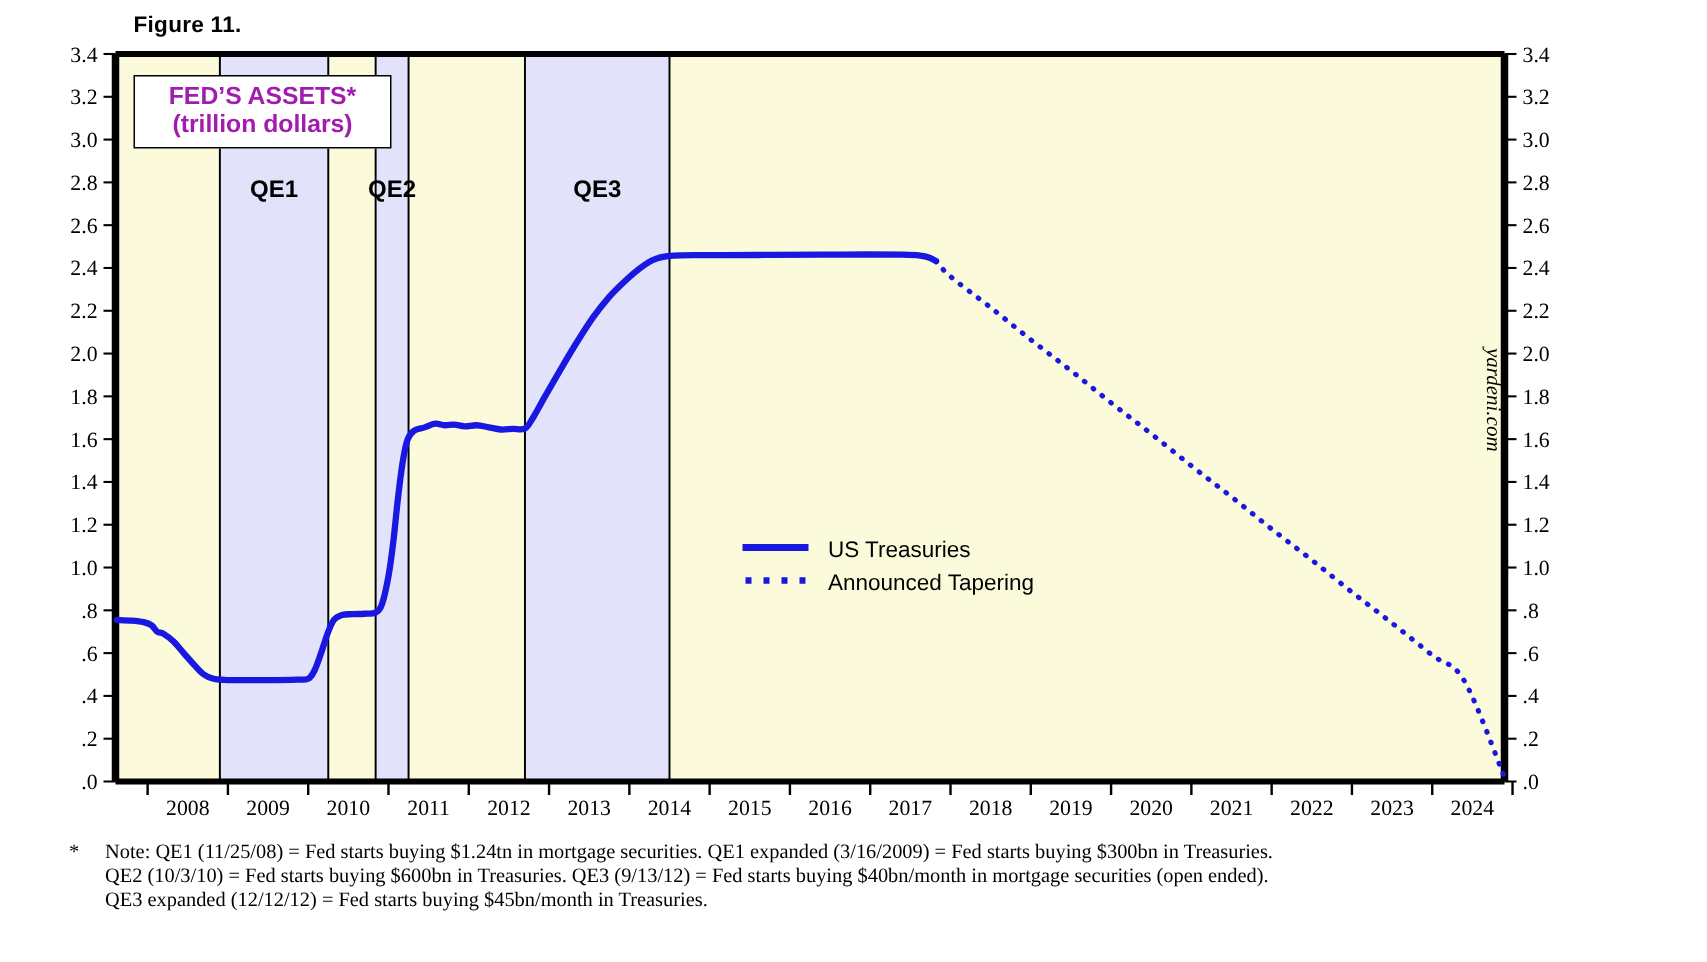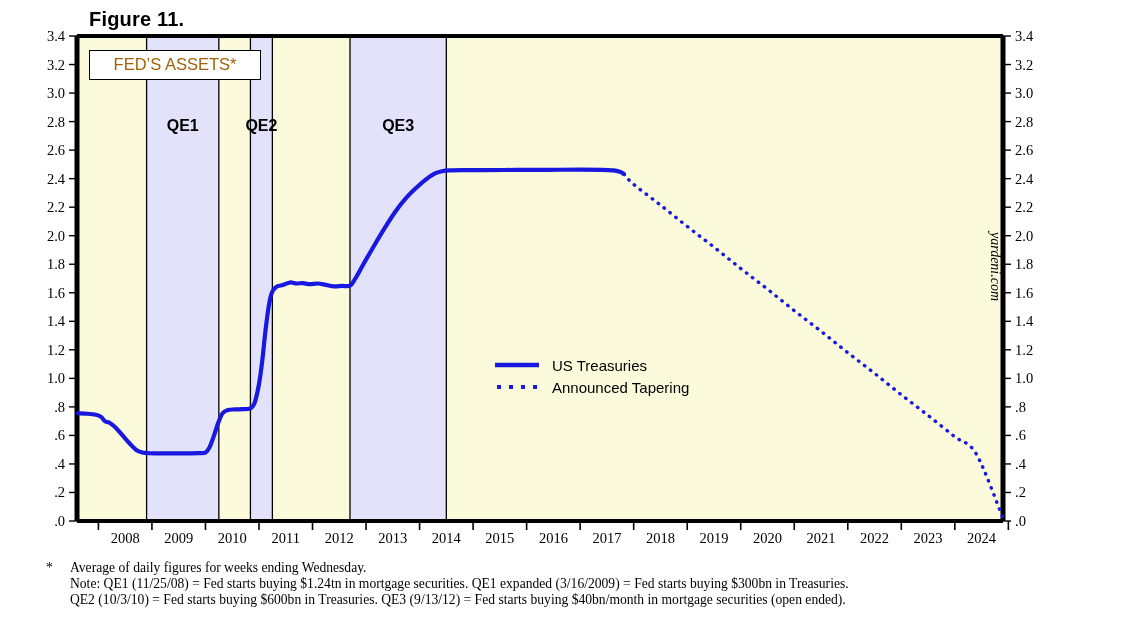--- a/index.html
+++ b/index.html
@@ -3,21 +3,21 @@
 <meta charset="utf-8">
 <style>
   html,body{margin:0;padding:0;}
   body{
     width:1138px;height:641px;background:#ffffff;
     font-family:"Liberation Sans", sans-serif;
     overflow:hidden;position:relative;
   }
   #fig-title{
     position:absolute;left:89px;top:8px;
-    font-size:20px;font-weight:bold;color:#000;
+    font-size:15px;font-weight:bold;color:#000;
     font-family:"Liberation Sans", sans-serif;
     letter-spacing:0.2px;
   }
   #chart-wrap{position:absolute;left:0;top:0;width:1138px;height:641px;}
   #chart-svg{position:absolute;left:0;top:0;}
 
   .axis-label{
     font-family:"Liberation Serif", serif;
     font-size:14.5px;fill:#000;
   }
@@ -41,21 +41,21 @@
     position:absolute;left:89px;top:50px;
     width:172px;
     border:1.6px solid #000;background:#ffffff;
     padding:4px 6px 5px 6px;
     text-align:center;
     line-height:1.14;
     box-sizing:border-box;
   }
   #titlebox .l1,#titlebox .l2{
     font-family:"Liberation Sans", sans-serif;
-    font-size:16.5px;font-weight:normal;color:#a16207;
+    font-size:16.5px;font-weight:bold;color:#a21caf;
     white-space:nowrap;
   }
   #footnotes{
     position:absolute;left:46px;top:560px;
     font-family:"Liberation Serif", serif;
     font-size:13.6px;color:#000;line-height:1.16;
     width:1080px;
   }
   #footnotes .fn-row{display:flex;}
   #footnotes .star{width:24px;flex:none;}
@@ -197,25 +197,26 @@
       <path d="M 624.0358381502847 174.08235294117645 C 625.641618497106 175.7941176470588, 627.6042389210004 179.19387254901963, 633.6705202312129 184.3529411764706 C 639.7368015414254 189.5120098039216, 651.5125240847773 198.02328431372547, 660.4335260115595 205.03676470588232 C 669.3545279383417 212.05024509803917, 678.2755298651238 219.4203431372549, 687.196531791906 226.43382352941177 C 696.1175337186882 233.44730392156865, 705.0385356454703 240.10416666666669, 713.9595375722525 247.11764705882354 C 722.8805394990347 254.1311274509804, 731.8015414258169 261.5012254901961, 740.7225433525991 268.5147058823529 C 749.6435452793813 275.5281862745098, 758.5645472061634 282.18504901960785, 767.4855491329456 289.1985294117647 C 776.4065510597278 296.21200980392155, 785.3275529865099 303.5821078431373, 794.2485549132921 310.59558823529414 C 803.1695568400743 317.609068627451, 812.0905587668565 324.265931372549, 821.0115606936387 331.27941176470586 C 829.9325626204209 338.2928921568627, 838.853564547203 345.66299019607845, 847.7745664739851 352.6764705882353 C 856.6955684007673 359.68995098039215, 865.6165703275495 366.3468137254902, 874.5375722543317 373.3602941176471 C 883.4585741811139 380.3737745098039, 892.3795761078961 387.7438725490196, 901.3005780346783 394.75735294117646 C 910.2215799614605 401.7708333333333, 919.1425818882426 408.4276960784314, 928.0635838150248 415.44117647058823 C 936.984585741807 422.4546568627451, 946.7976878612666 430.41911764705884, 954.8265895953714 436.8382352941177 C 962.8554913294762 443.2573529411765, 968.2080924855486 440.40441176470586, 976.2369942196534 453.95588235294116 C 984.2658959537582 467.50735294117646, 998.539499036609 507.4485294117647, 1003 518.1470588235294" fill="none" stroke="#1818e0" stroke-width="3.4" stroke-linecap="round" stroke-linejoin="round" stroke-dasharray="0.5 7"></path>
       <line x1="495" y1="365" x2="539" y2="365" stroke="#1818e0" stroke-width="4.6" stroke-linecap="butt"></line>
       <text x="552" y="371" class="legend-text">US Treasuries</text>
       <line x1="497" y1="387" x2="537" y2="387" stroke="#1818e0" stroke-width="4.2" stroke-linecap="butt" stroke-dasharray="4 8"></line>
       <text x="552" y="393" class="legend-text">Announced Tapering</text>
       <text x="991" y="232" transform="rotate(90 991 232)" text-anchor="start" class="watermark">yardeni.com</text>
     </svg>
 
   <div id="titlebox">
     <div class="l1">FED’S ASSETS*</div>
+    <div class="l2">(trillion dollars)</div>
   </div>
 </div>
 
 <div id="footnotes">
   <div class="fn-row">
     <div class="star">*</div>
     <div class="fn-body">
-      <div class="fn-line">Average of daily figures for weeks ending Wednesday.</div>
       <div class="fn-line">Note: QE1 (11/25/08) = Fed starts buying $1.24tn in mortgage securities. QE1 expanded (3/16/2009) = Fed starts buying $300bn in Treasuries.</div>
       <div class="fn-line">QE2 (10/3/10) = Fed starts buying $600bn in Treasuries. QE3 (9/13/12) = Fed starts buying $40bn/month in mortgage securities (open ended).</div>
+      <div class="fn-line">QE3 expanded (12/12/12) = Fed starts buying $45bn/month in Treasuries.</div>
     </div>
   </div>
 </div>
 
 </body></html>

